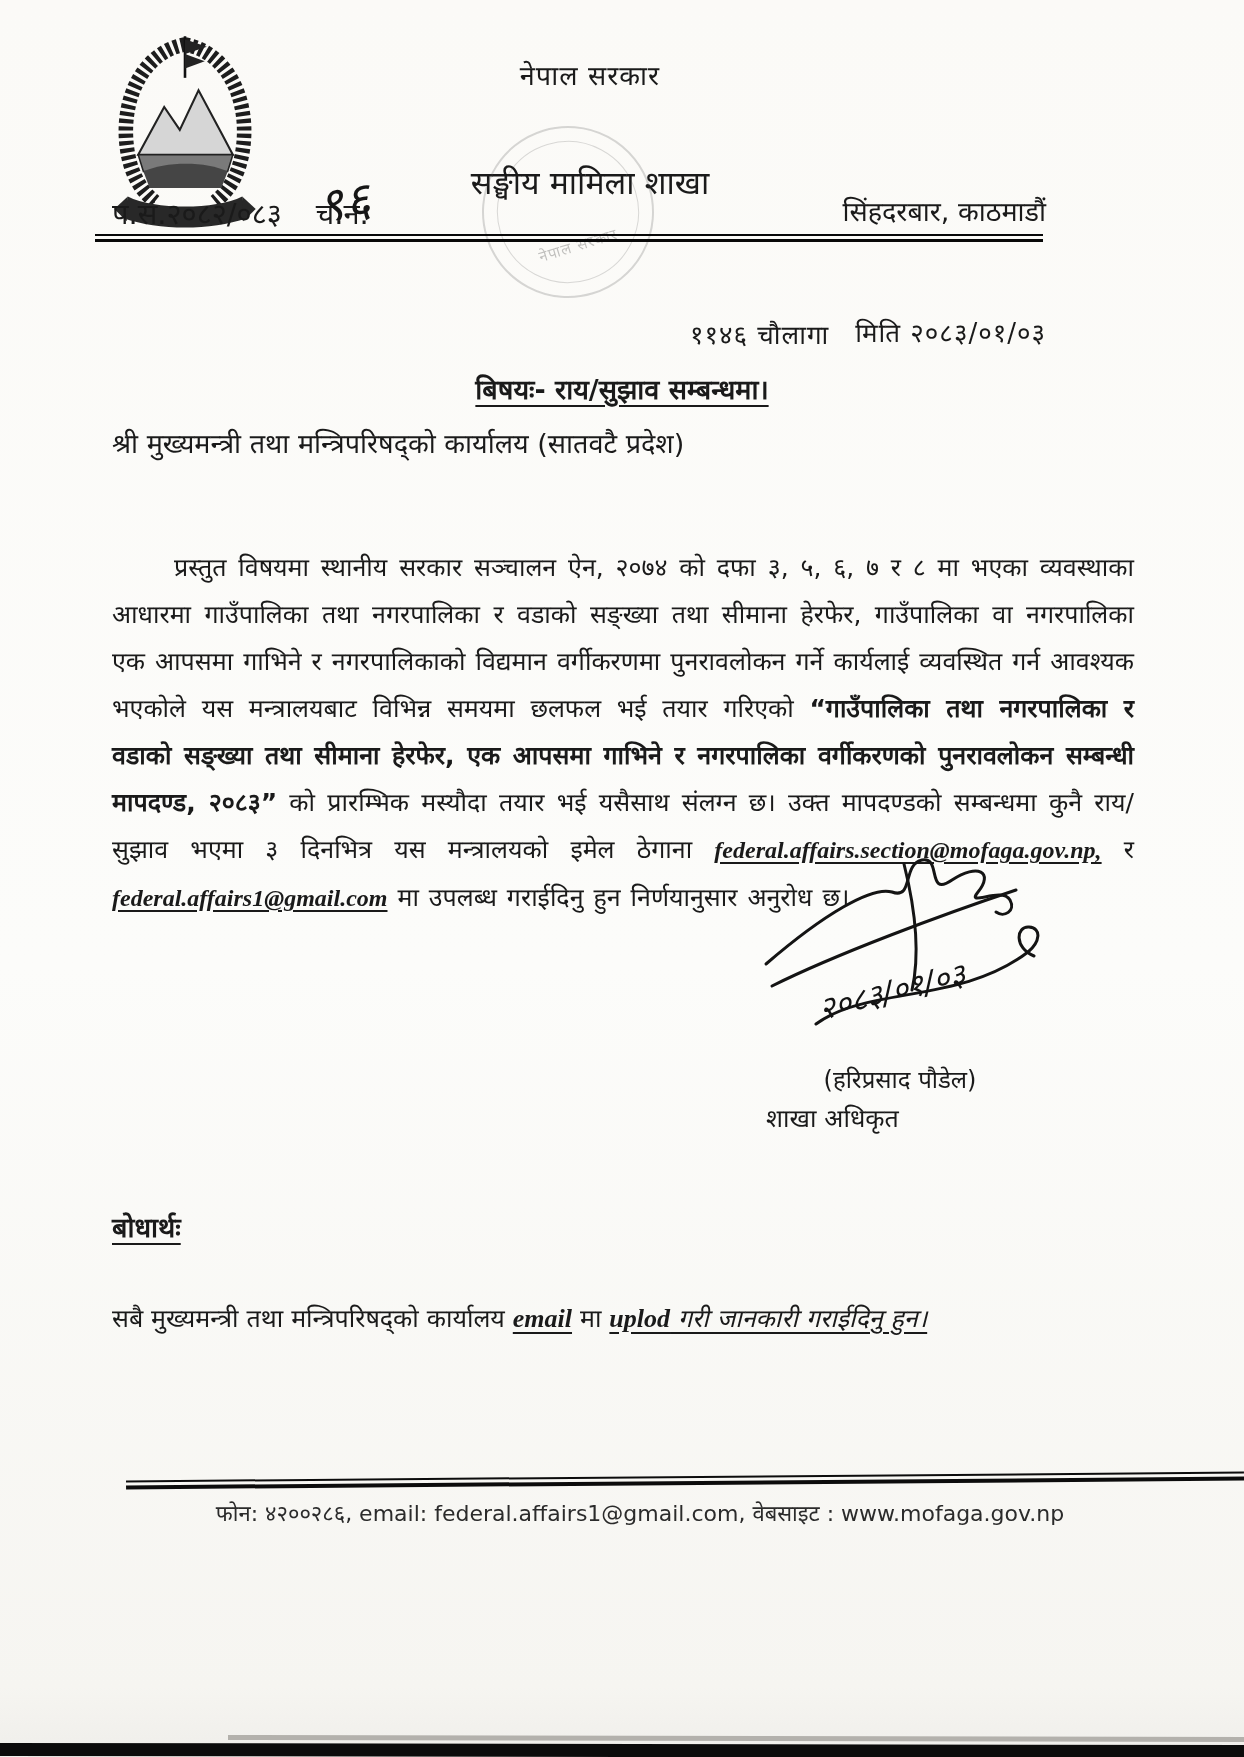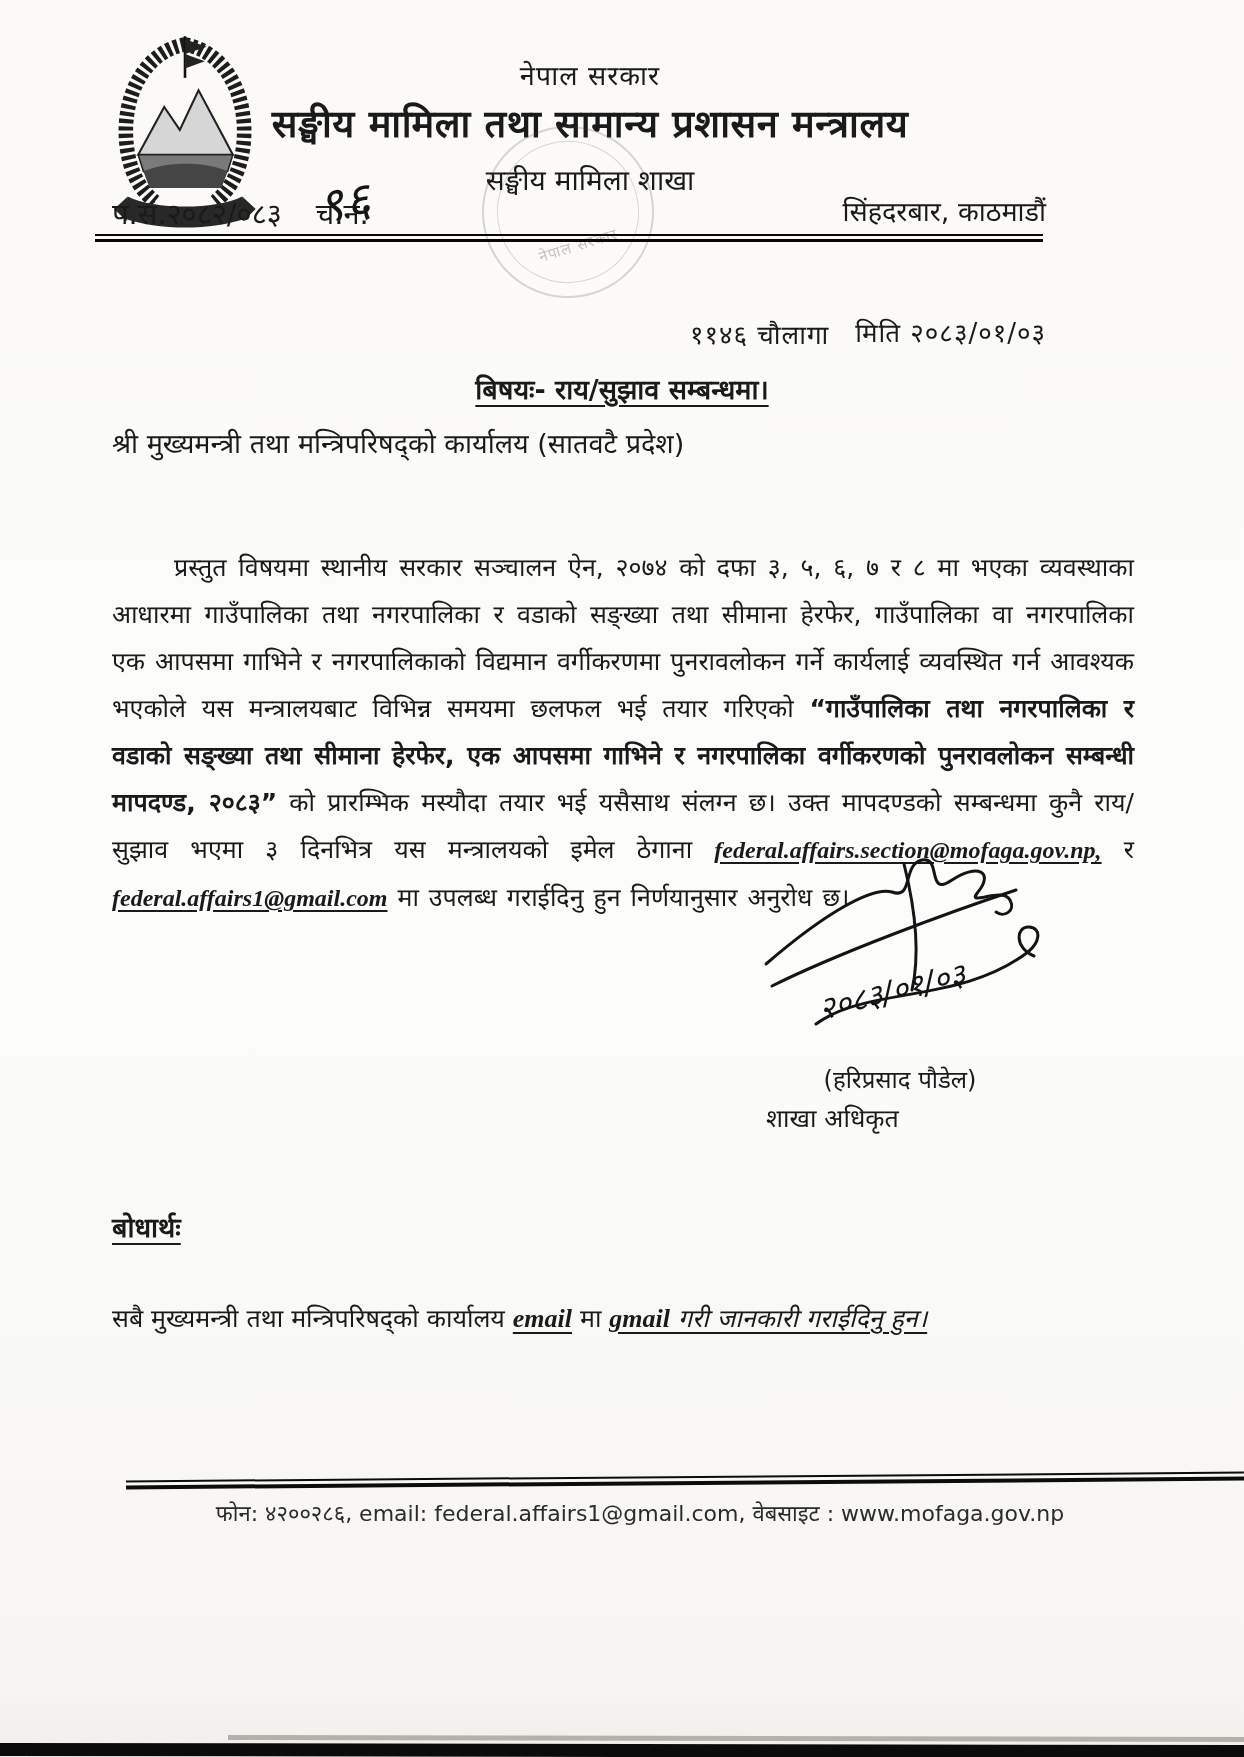--- a/index.html
+++ b/index.html
@@ -7,21 +7,21 @@
     position:relative;width:1244px;height:1757px;margin:0 auto;
     background:linear-gradient(180deg,#fbfaf7 0%,#fcfcfa 55%,#f6f5f1 96%,#efeeea 100%);
     font-family:"DejaVu Sans",sans-serif;color:#1a1a1a;overflow:hidden;
   }
   .abs{position:absolute;}
 
   
   .emblem{left:106px;top:30px;width:158px;height:208px;}
   .govt-line{left:160px;top:56px;width:860px;text-align:center;font-size:27px;letter-spacing:1px;}
   .ministry-line{left:130px;top:96px;width:920px;text-align:center;font-size:38px;font-weight:700;letter-spacing:.5px;}
-  .section-line{left:160px;top:160px;width:860px;text-align:center;font-size:28px;}
+  .section-line{left:160px;top:160px;width:860px;text-align:center;font-size:32px;}
   .ref-line{left:112px;top:193px;font-size:29px;}
   .ref-line .gap{display:inline-block;width:34px;}
   .hand-number{
     left:318px;top:168px;font-size:48px;font-style:italic;font-weight:500;
     transform:rotate(-9deg);color:#161616;letter-spacing:2px;
   }
   .address-line{left:790px;top:192px;width:256px;text-align:right;font-size:27px;}
 
   
   .stamp{
@@ -101,21 +101,20 @@
       <path d="M30 120 L55 74 L70 96 L88 58 L111 101 L121 120 Z" fill="#d6d6d6" stroke="#222" stroke-width="2"></path>
       <path d="M30 120 L121 120 L116 136 L35 136 Z" fill="#7a7a7a" stroke="#222" stroke-width="1.5"></path>
       <path d="M35 136 C56 126 96 126 116 136 L110 152 L41 152 Z" fill="#454545"></path>
       <path d="M20 160 C46 173 104 173 130 160 L134 181 C100 193 50 193 16 181 Z" fill="#282828"></path>
       <path d="M20 160 L7 172 L19 184 Z" fill="#282828"></path>
       <path d="M130 160 L143 172 L131 184 Z" fill="#282828"></path>
     </g>
   </svg>
 
   <div class="abs govt-line">नेपाल सरकार</div>
-  <div class="abs ministry-line">सङ्घीय मामिला तथा सामान्य प्रशासन मन्त्रालय</div>
   <div class="abs section-line">सङ्घीय मामिला शाखा</div>
 
   <div class="abs stamp">
     <div class="stamp-inner">
       <span class="stamp-text">नेपाल सरकार</span>
     </div>
   </div>
 
   <div class="abs ref-line">
     <span>प.सं.२०८२/०८३</span><span class="gap"></span><span>च.नं.</span>
@@ -142,21 +141,21 @@
       <path d="M20 152 C84 120 192 80 264 56"></path>
       <path d="M64 190 C116 152 208 170 276 118 C288 108 290 94 277 93 C264 92 262 114 282 122"></path>
     </g>
     <text class="sig-date" x="70" y="186" transform="rotate(-14 70 186)">२०८३/०१/०३</text>
   </svg>
   <div class="abs sig-name">(हरिप्रसाद पौडेल)</div>
   <div class="abs sig-title">शाखा अधिकृत</div>
 
   <div class="abs cc-heading">बोधार्थः</div>
   <div class="abs cc-line2">
-    <span>सबै मुख्यमन्त्री तथा मन्त्रिपरिषद्को कार्यालय </span><span class="latin-bi">email</span><span> मा </span><span class="latin-bi">gmail</span><span class="dev-italic-u"> गरी जानकारी गराईदिनु हुन।</span>
+    <span>सबै मुख्यमन्त्री तथा मन्त्रिपरिषद्को कार्यालय </span><span class="latin-bi">email</span><span> मा </span><span class="latin-bi">uplod</span><span class="dev-italic-u"> गरी जानकारी गराईदिनु हुन।</span>
   </div>
 
   <div class="abs rule-bottom"></div>
   <div class="abs footer-line">फोन: ४२००२८६,  email: federal.affairs1@gmail.com,  वेबसाइट : www.mofaga.gov.np</div>
 
   <div class="abs scan-smudge"></div>
   <div class="abs scan-bar"></div>
 
 </div>
 

